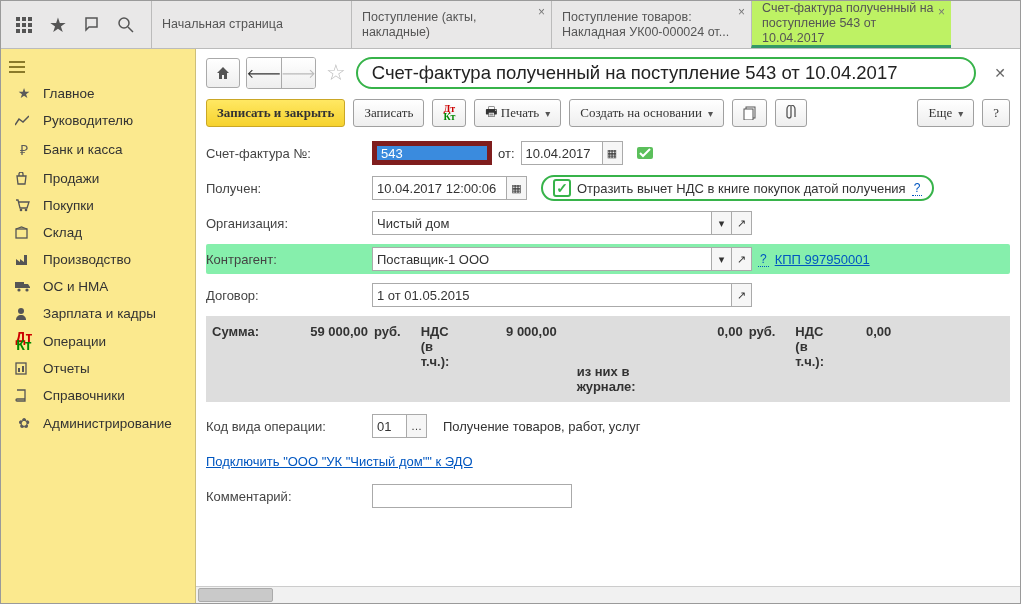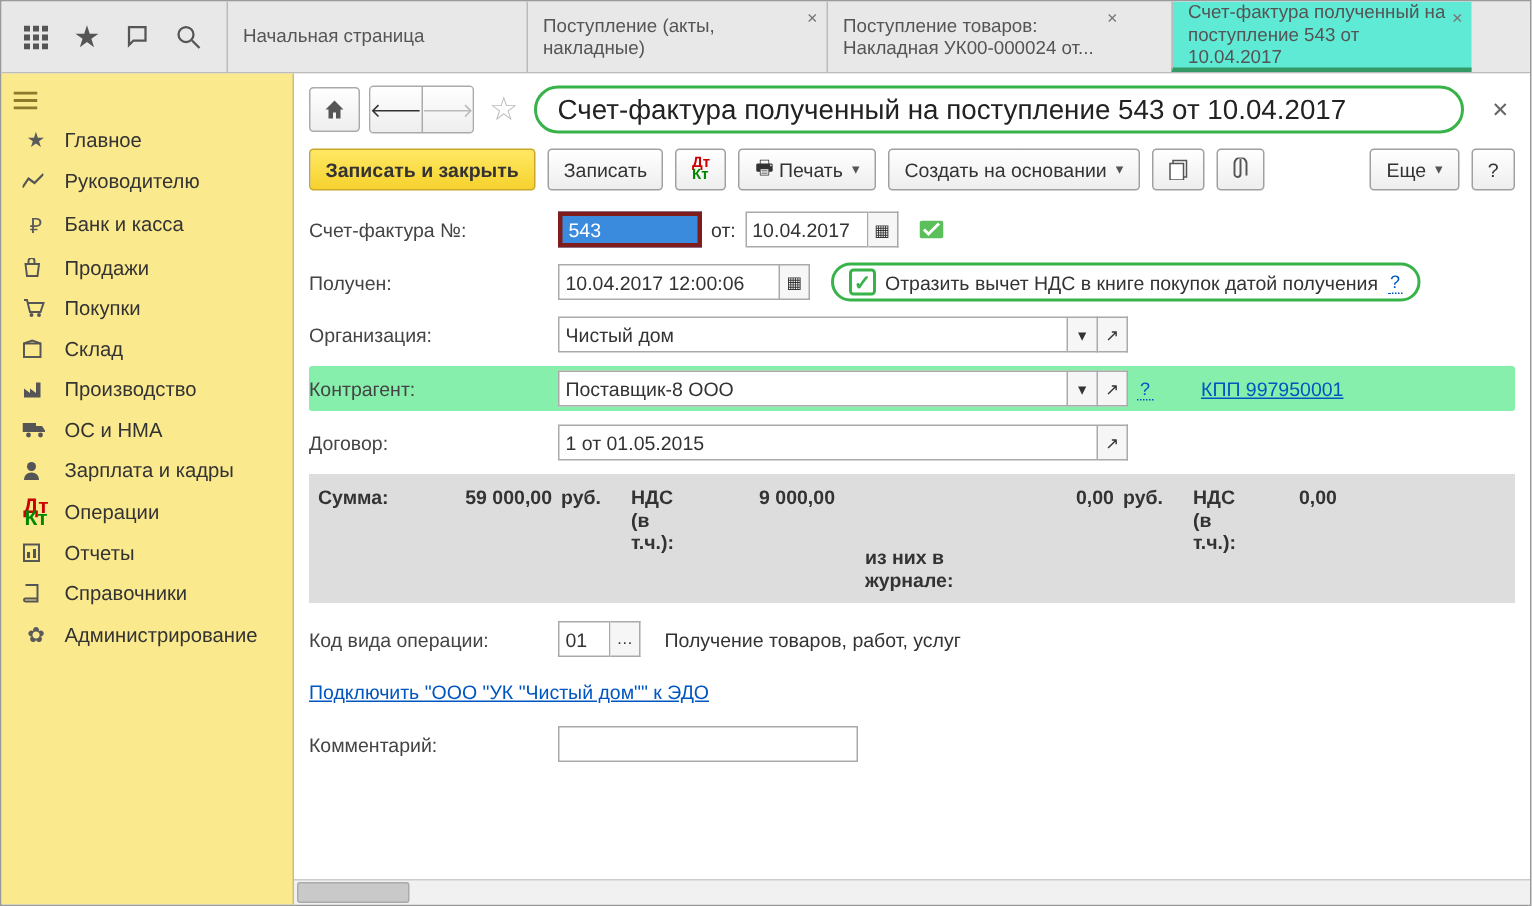--- a/index.html
+++ b/index.html
@@ -3,40 +3,40 @@
 <meta charset="utf-8">
 <style>
   * { box-sizing: border-box; }
   html, body { margin:0; padding:0; font-family: Arial, sans-serif; font-size:13px; color:#333; }
   body { width:1021px; height:604px; background:#fff; overflow:hidden; position:relative; border:1px solid #9a9a9a;}
   .topbar { height:48px; background:#e9e8e8; display:flex; align-items:stretch; border-bottom:1px solid #bbb;}
   .topbar-left { display:flex; align-items:center; padding:0 8px; gap:4px; min-width:150px;}
   .top-btn { width:30px; height:28px; display:flex; align-items:center; justify-content:center; border-radius:3px; cursor:pointer;}
   .tabs { display:flex; flex:1; align-items:stretch;}
   .tab { border-left:1px solid #bbb; padding:6px 10px; width:200px; position:relative; display:flex; flex-direction:column; justify-content:center; font-size:12.5px; color:#555; cursor:pointer;}
-  .tab.active { background:#5eead4; border-bottom:3px solid #339966;margin-left:30px;}
+  .tab.active { background:#bef264; border-bottom:3px solid #339966;}
   .tab .close { position:absolute; top:4px; right:6px; font-size:12px; color:#777;}
   .tab-text { line-height:1.2; white-space:pre-line;}
   .main { display:flex; height:calc(100% - 48px);}
   .sidebar { width:195px; background:#fbe98e; border-right:1px solid #cdbf7a; display:flex; flex-direction:column; padding-top:6px;}
   .sidebar-item { display:flex; align-items:center; gap:10px; padding:6px 14px; font-size:13.5px; color:#333; cursor:pointer;}
   .sidebar-item .sicon{ width:18px; text-align:center; color:#5a5a5a; font-size:14px;}
   .sidebar-toggle{ padding:6px 8px; cursor:pointer;}
   .content { flex:1; background:#fff; padding:8px 10px 0 10px; overflow:auto; position:relative;}
   .header-row { display:flex; align-items:center; gap:6px; margin-bottom:10px;}
   .icon-btn { height:30px; min-width:34px; border:1px solid #aaa; border-radius:3px; background:linear-gradient(#fff,#eee); display:flex; align-items:center; justify-content:center; cursor:pointer; padding:0 6px; font-size:13px;}
   .arrow-group{ display:flex; border:1px solid #aaa; border-radius:3px; overflow:hidden;}
   .arrow-group .half{ width:34px; height:30px; display:flex; align-items:center; justify-content:center; cursor:pointer; background:linear-gradient(#fff,#eee);}
   .arrow-group .half.disabled{ color:#bbb;}
   .arrow-group .half+.half{ border-left:1px solid #aaa;}
   .star-icon { font-size:22px; color:#bbb; margin:0 4px;}
   .page-title-wrap{ flex:1; border:2px solid #37b34a; border-radius:18px; padding:3px 14px; font-size:18.5px; font-weight:400; color:#222;}
   .x-close { font-size:14px; color:#666; margin-left:8px; cursor:pointer; padding:4px;}
   .toolbar { display:flex; align-items:center; gap:8px; margin-bottom:12px; flex-wrap:wrap;}
-  .btn { height:28px; border:1px solid #a0a0a0; border-radius:3px; background:linear-gradient(#fff,#eee); padding:0 10px; display:flex; align-items:center; cursor:pointer; font-size:13px;}
+  .btn { height:28px; border:1px solid #a0a0a0; border-radius:3px; background:linear-gradient(#fff,#eee); padding:0 10px; display:flex; align-items:center; cursor:pointer; font-size:13px;font-family:Liberation Serif, serif;}
   .btn-primary { background:linear-gradient(#ffe863,#f6d22e); border-color:#caa726; font-weight:bold;}
   .btn-drop::after{ content:"▾"; margin-left:6px; font-size:10px; color:#555;}
   .toolbar-spacer{ flex:1;}
   .form-row { display:flex; align-items:center; min-height:28px; margin-bottom:7px; gap:6px;}
   .label { width:160px; color:#444; font-size:13px;}
   .input { height:24px; border:1px solid #aaa; background:#fff; padding:0 4px; font-size:13px; display:flex; align-items:center;}
   .input.sel{ background:#3a8bde; color:#fff;}
   .input-group{ display:flex;}
   .tiny-btn{ width:20px; height:24px; border:1px solid #aaa; border-left:none; background:#f6f6f6; display:flex; align-items:center; justify-content:center; cursor:pointer; font-size:11px;}
   .hl-row{ background:#86efac; border-radius:2px; padding:3px 0;}
@@ -254,38 +254,38 @@
             <path d="M5 1v10a2 2 0 11-4 0V4a4 4 0 118 0v8" fill="none" stroke="#555" stroke-width="1.3"></path>
           </svg>
         </div>
       <div class="toolbar-spacer"></div>
       <div class="btn btn-drop">Еще</div>
       <div class="btn">?</div>
     </div>
 
     <div class="form-row">
       <div class="label">Счет-фактура №:</div>
-      <div class="input sel" style="width:96px;border:3px solid #7f1d1d;">543</div>
+      <div class="input sel" style="width:120px;border:5px solid #7f1d1d;">543</div>
       <span style="margin-left:0;">от:</span>
       <div class="input-group">
         <div class="input" style="width:82px;">10.04.2017</div>
         <div class="tiny-btn">▦</div>
       </div>
       <span style="margin-left:8px;">
           <svg width="16" height="12">
             <rect x="0" y="0" width="16" height="12" rx="2" fill="#5bbf5b"></rect>
             <path d="M3 6l3 3 7-7" fill="none" stroke="#fff" stroke-width="2"></path>
           </svg>
         </span>
     </div>
 
     <div class="form-row">
       <div class="label">Получен:</div>
       <div class="input-group">
-        <div class="input" style="width:148px;">10.04.2017 12:00:06</div>
+        <div class="input" style="width:135px;">10.04.2017 12:00:06</div>
         <div class="tiny-btn">▦</div>
       </div>
       <div class="green-pill" style="margin-left:8px;">
         <span class="check-green">✓</span>
         <span>Отразить вычет НДС в книге покупок датой получения</span>
         <span class="q-help">?</span>
       </div>
     </div>
 
     <div class="form-row">
@@ -293,26 +293,26 @@
       <div class="input-group field-wide">
         <div class="input" style="flex:1;">Чистый дом</div>
         <div class="tiny-btn">▾</div>
         <div class="tiny-btn">↗</div>
       </div>
     </div>
 
     <div class="form-row hl-row">
       <div class="label">Контрагент:</div>
       <div class="input-group field-wide">
-        <div class="input" style="flex:1;">Поставщик-8 ООО</div>
+        <div class="input" style="flex:1;">Поставщик-1 ООО</div>
         <div class="tiny-btn">▾</div>
         <div class="tiny-btn">↗</div>
       </div>
       <span class="q-help">?</span>
-      <span class="link" style="margin-left:26px;">КПП 997950001</span>
+      <span class="link" style="margin-left:0;">КПП 997950001</span>
     </div>
 
 
     <div class="form-row">
       <div class="label">Договор:</div>
       <div class="input-group field-wide">
         <div class="input" style="flex:1;text-align:right;">1 от 01.05.2015</div>
         <div class="tiny-btn">↗</div>
       </div>
     </div>

